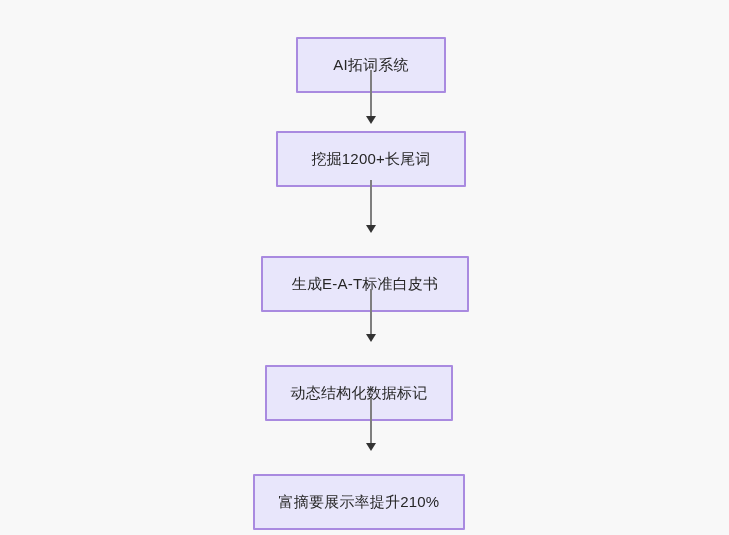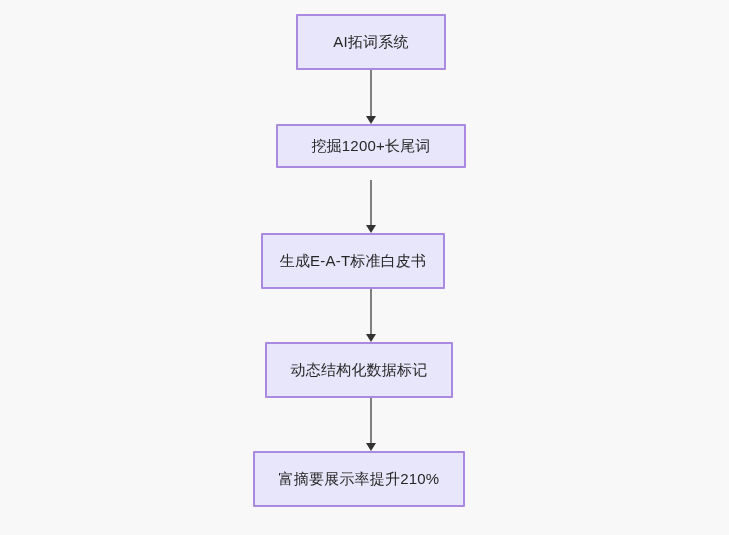--- a/index.html
+++ b/index.html
@@ -23,20 +23,21 @@
   }
   .node {
     position: absolute;
     box-sizing: border-box;
     background: #e8e6fb;
     border: 2px solid #a98ae0;
     display: flex;
     align-items: center;
     justify-content: center;
     border-radius: 1px;
+    margin-top: 23px;
   }
   .node-label {
     font-size: 15px;
     line-height: 1.2;
     color: #262626;
     letter-spacing: 0.2px;
     white-space: nowrap;
     text-align: center;
   }
   .connector {
@@ -55,22 +56,22 @@
     width: 0;
     height: 0;
     border-left: 5px solid transparent;
     border-right: 5px solid transparent;
     border-top: 8px solid #333333;
     margin-top: -1px;
   }
 
   
   #node-1 { left: 296px; top: 14px;  width: 150px; height: 56px; }
-  #node-2 { left: 276px; top: 124px; width: 190px; height: 44px; align-items: center; }
-  #node-3 { left: 261px; top: 233px; width: 184px; height: 56px; }
+  #node-2 { left: 276px; top: 108px; width: 190px; height: 56px; align-items: center; }
+  #node-3 { left: 261px; top: 233px; width: 208px; height: 56px; }
   #node-4 { left: 265px; top: 342px; width: 188px; height: 56px; }
   #node-5 { left: 253px; top: 451px; width: 212px; height: 56px; }
 
   
   #edge-1 { left: 364px; top: 70px;  height: 54px; }
   #edge-2 { left: 364px; top: 180px; height: 53px; }
   #edge-3 { left: 364px; top: 289px; height: 53px; }
   #edge-4 { left: 364px; top: 398px; height: 53px; }
 </style>
 </head>

